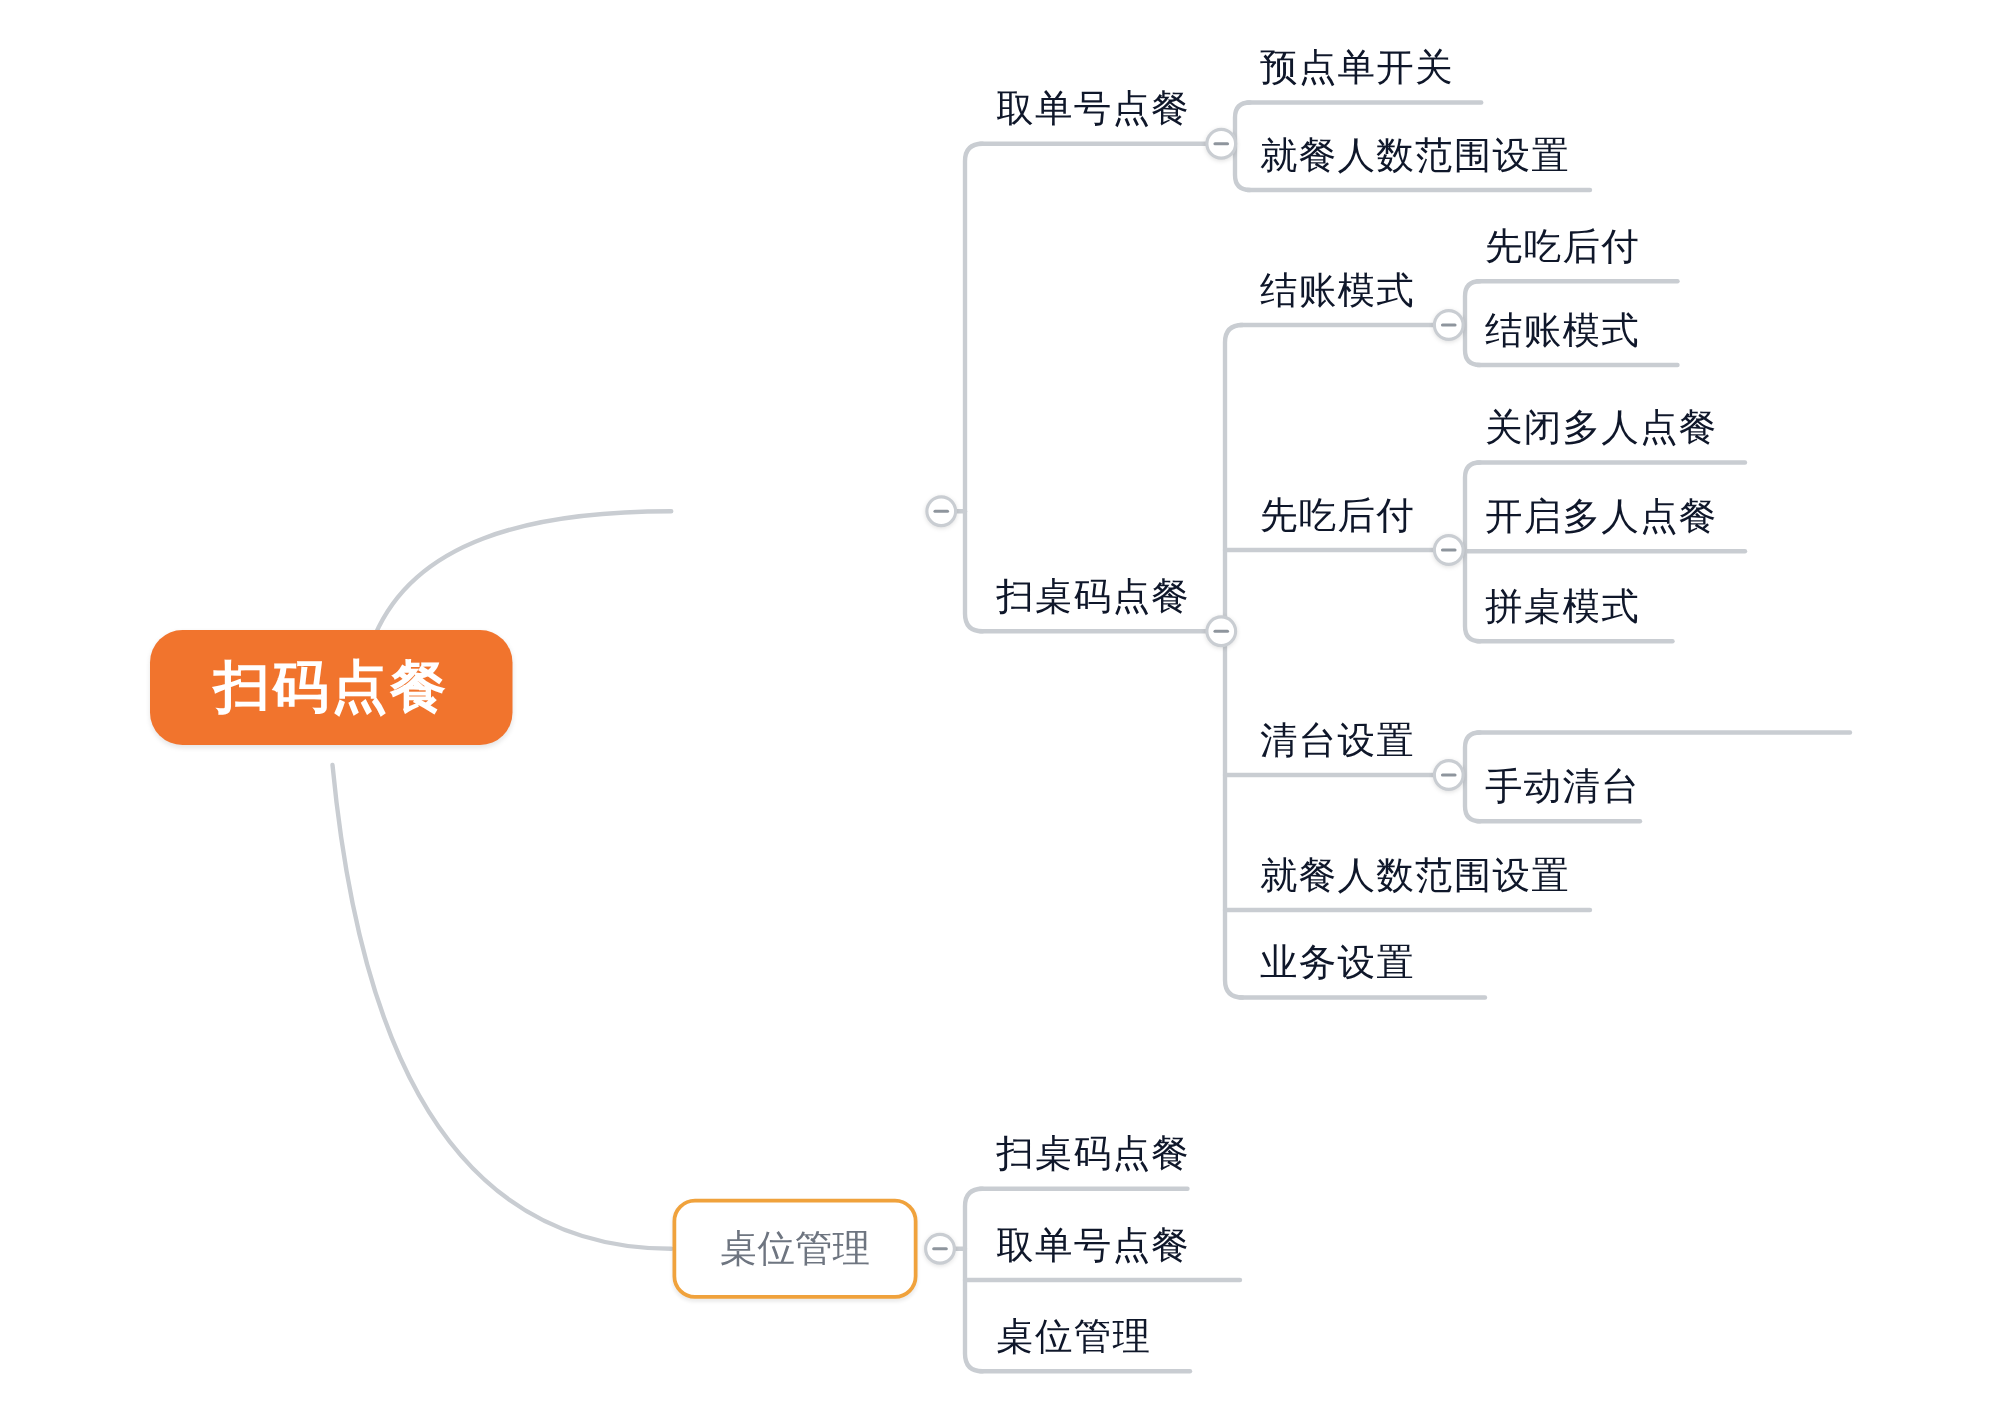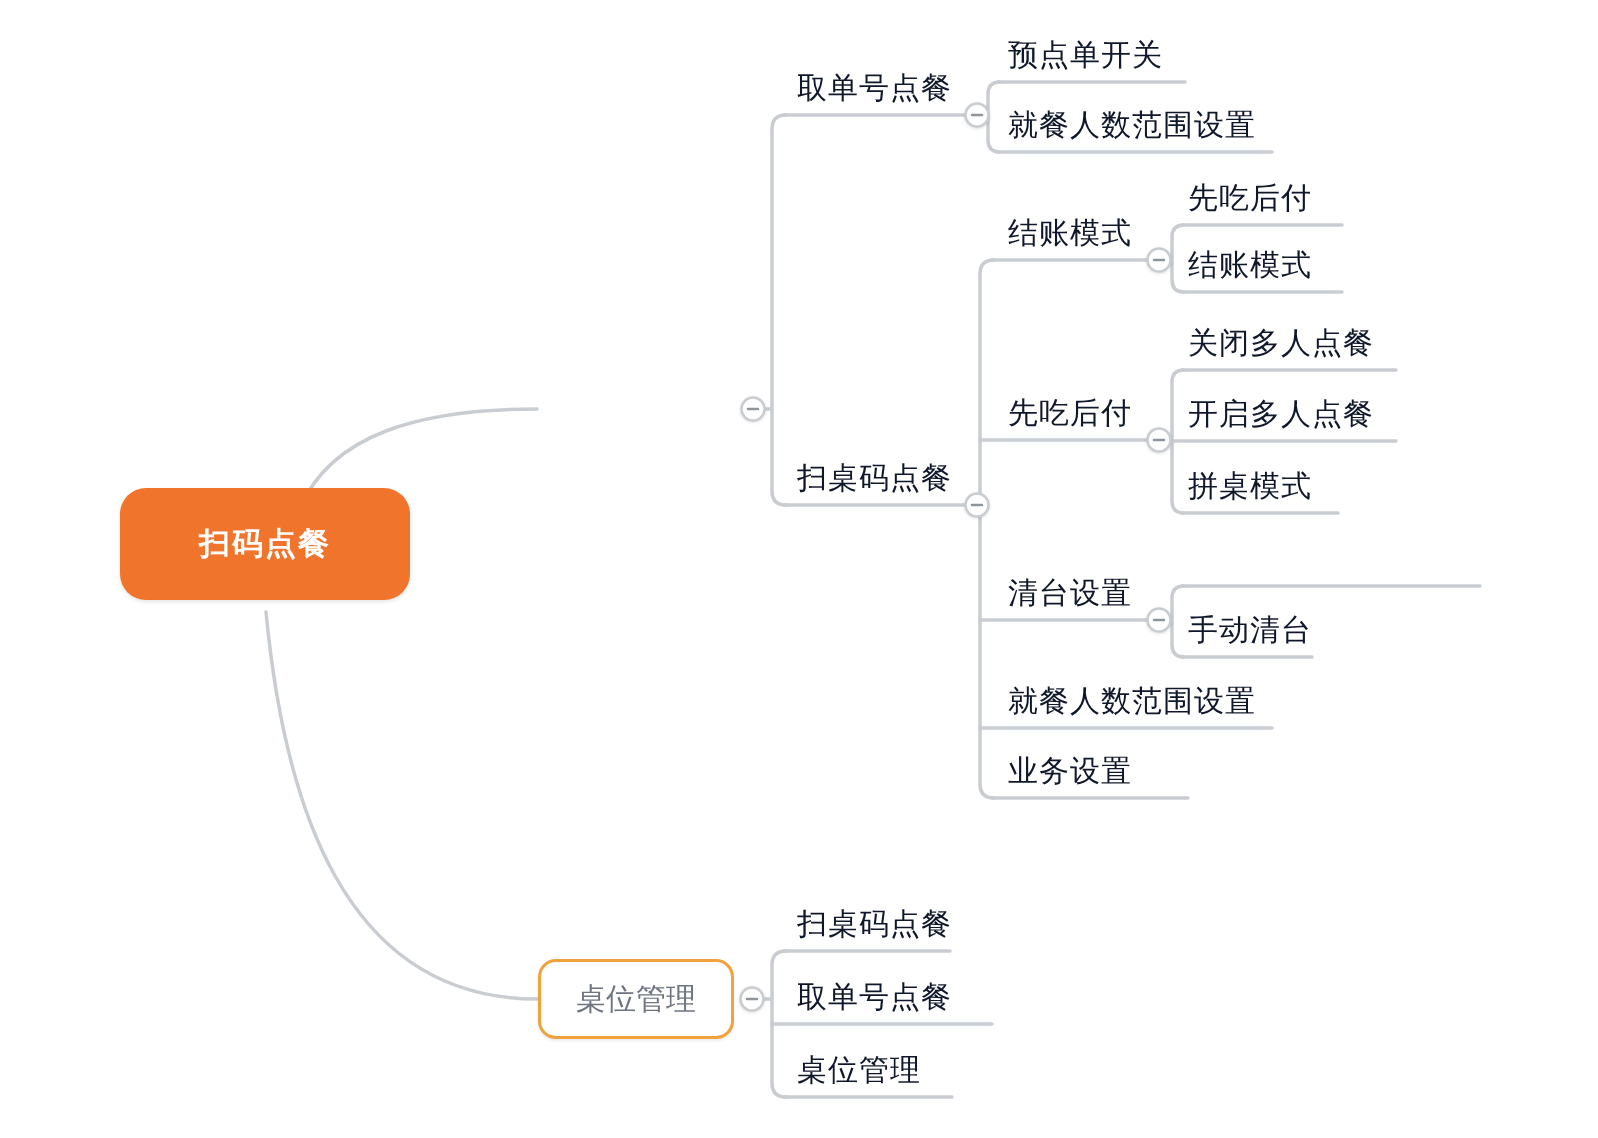--- a/index.html
+++ b/index.html
@@ -16,26 +16,26 @@
     left: 0; top: 0;
     width: 1598px; height: 1138px;
   }
   .conn { fill: none; stroke: #C9CDD2; stroke-width: 3.5; stroke-linecap: round; }
   .collapse-circle { fill: #ffffff; stroke: #C9CDD2; stroke-width: 2.5; }
   .collapse-minus { stroke: #8E959D; stroke-width: 2.5; stroke-linecap: round; }
   .buttons { filter: drop-shadow(0 1.5px 1.5px rgba(0,0,0,0.12)); }
 
   .root-node {
     position: absolute;
-    left: 120px; top: 488px;
-    width: 290px; height: 112px;
+    left: 120px; top: 504px;
+    width: 290px; height: 92px;
     background: #F1742D;
     border-radius: 26px;
     color: #ffffff;
-    font-size: 31px;
+    font-size: 45px;
     font-weight: 600;
     letter-spacing: 2px;
     display: flex; align-items: center; justify-content: center;
     box-shadow: 0 2px 4px rgba(0,0,0,0.10);
     white-space: nowrap;
   }
   .branch-node {
     position: absolute;
     width: 196px; height: 80px;
     background: #ffffff;

